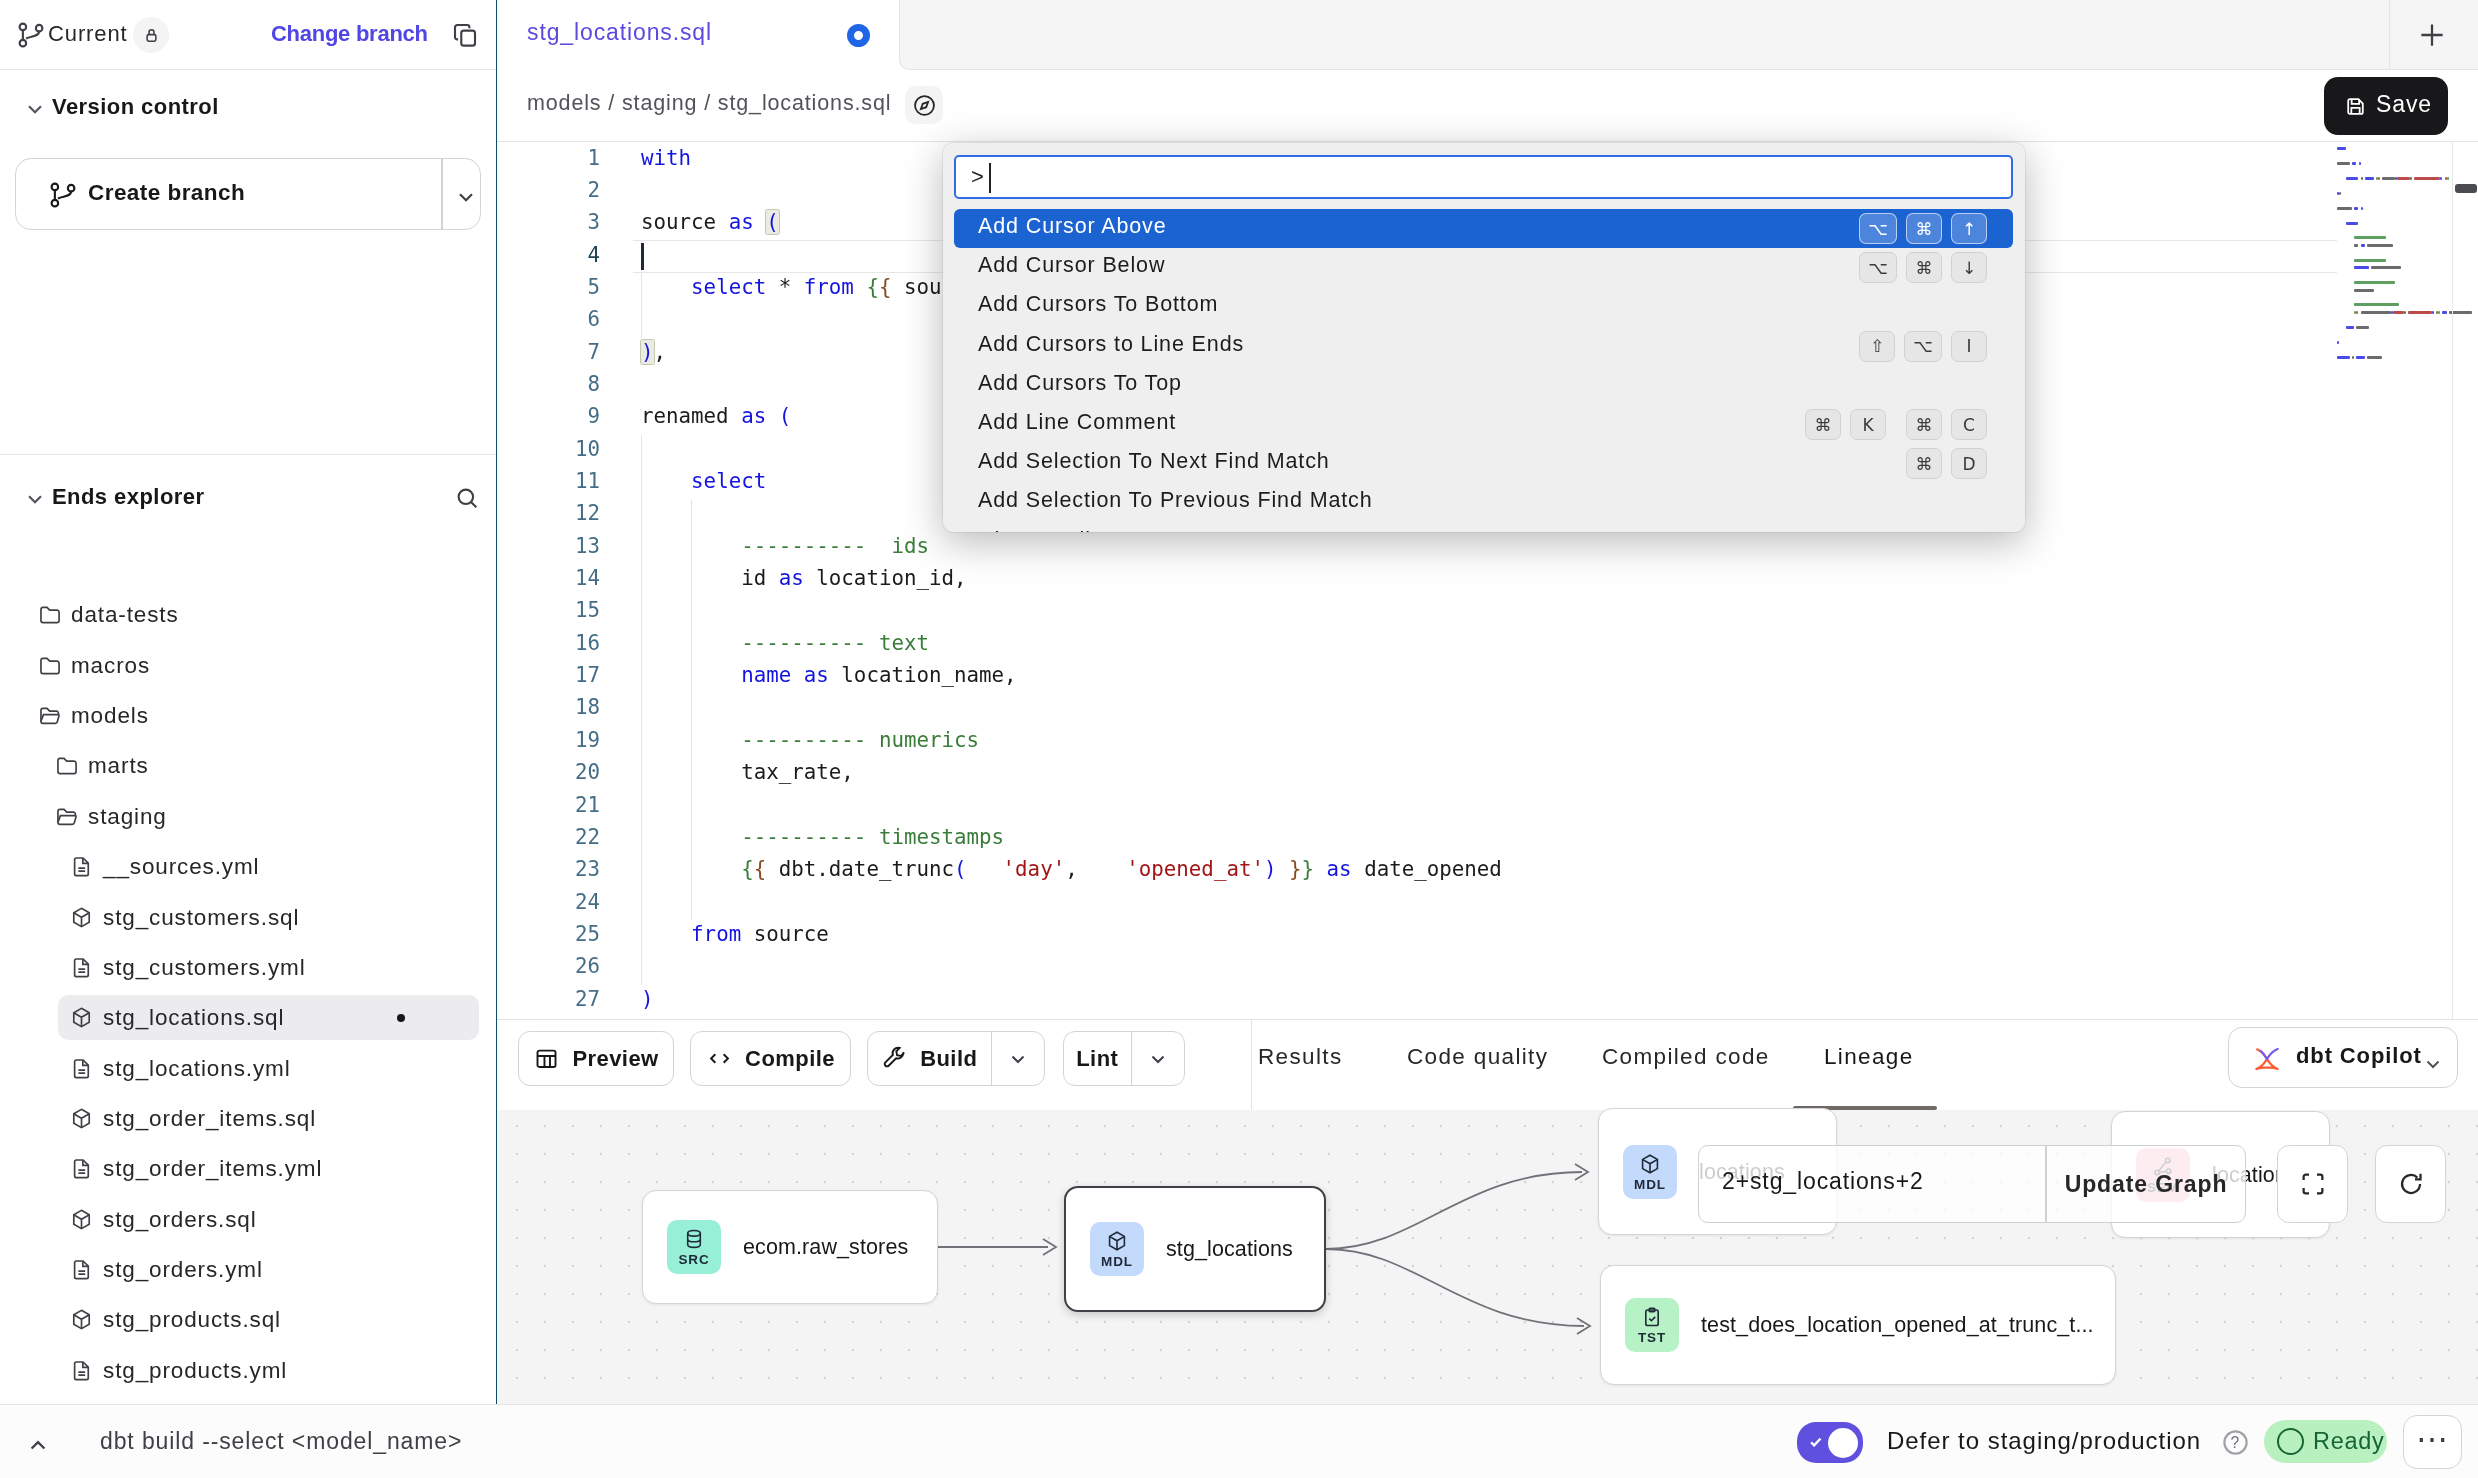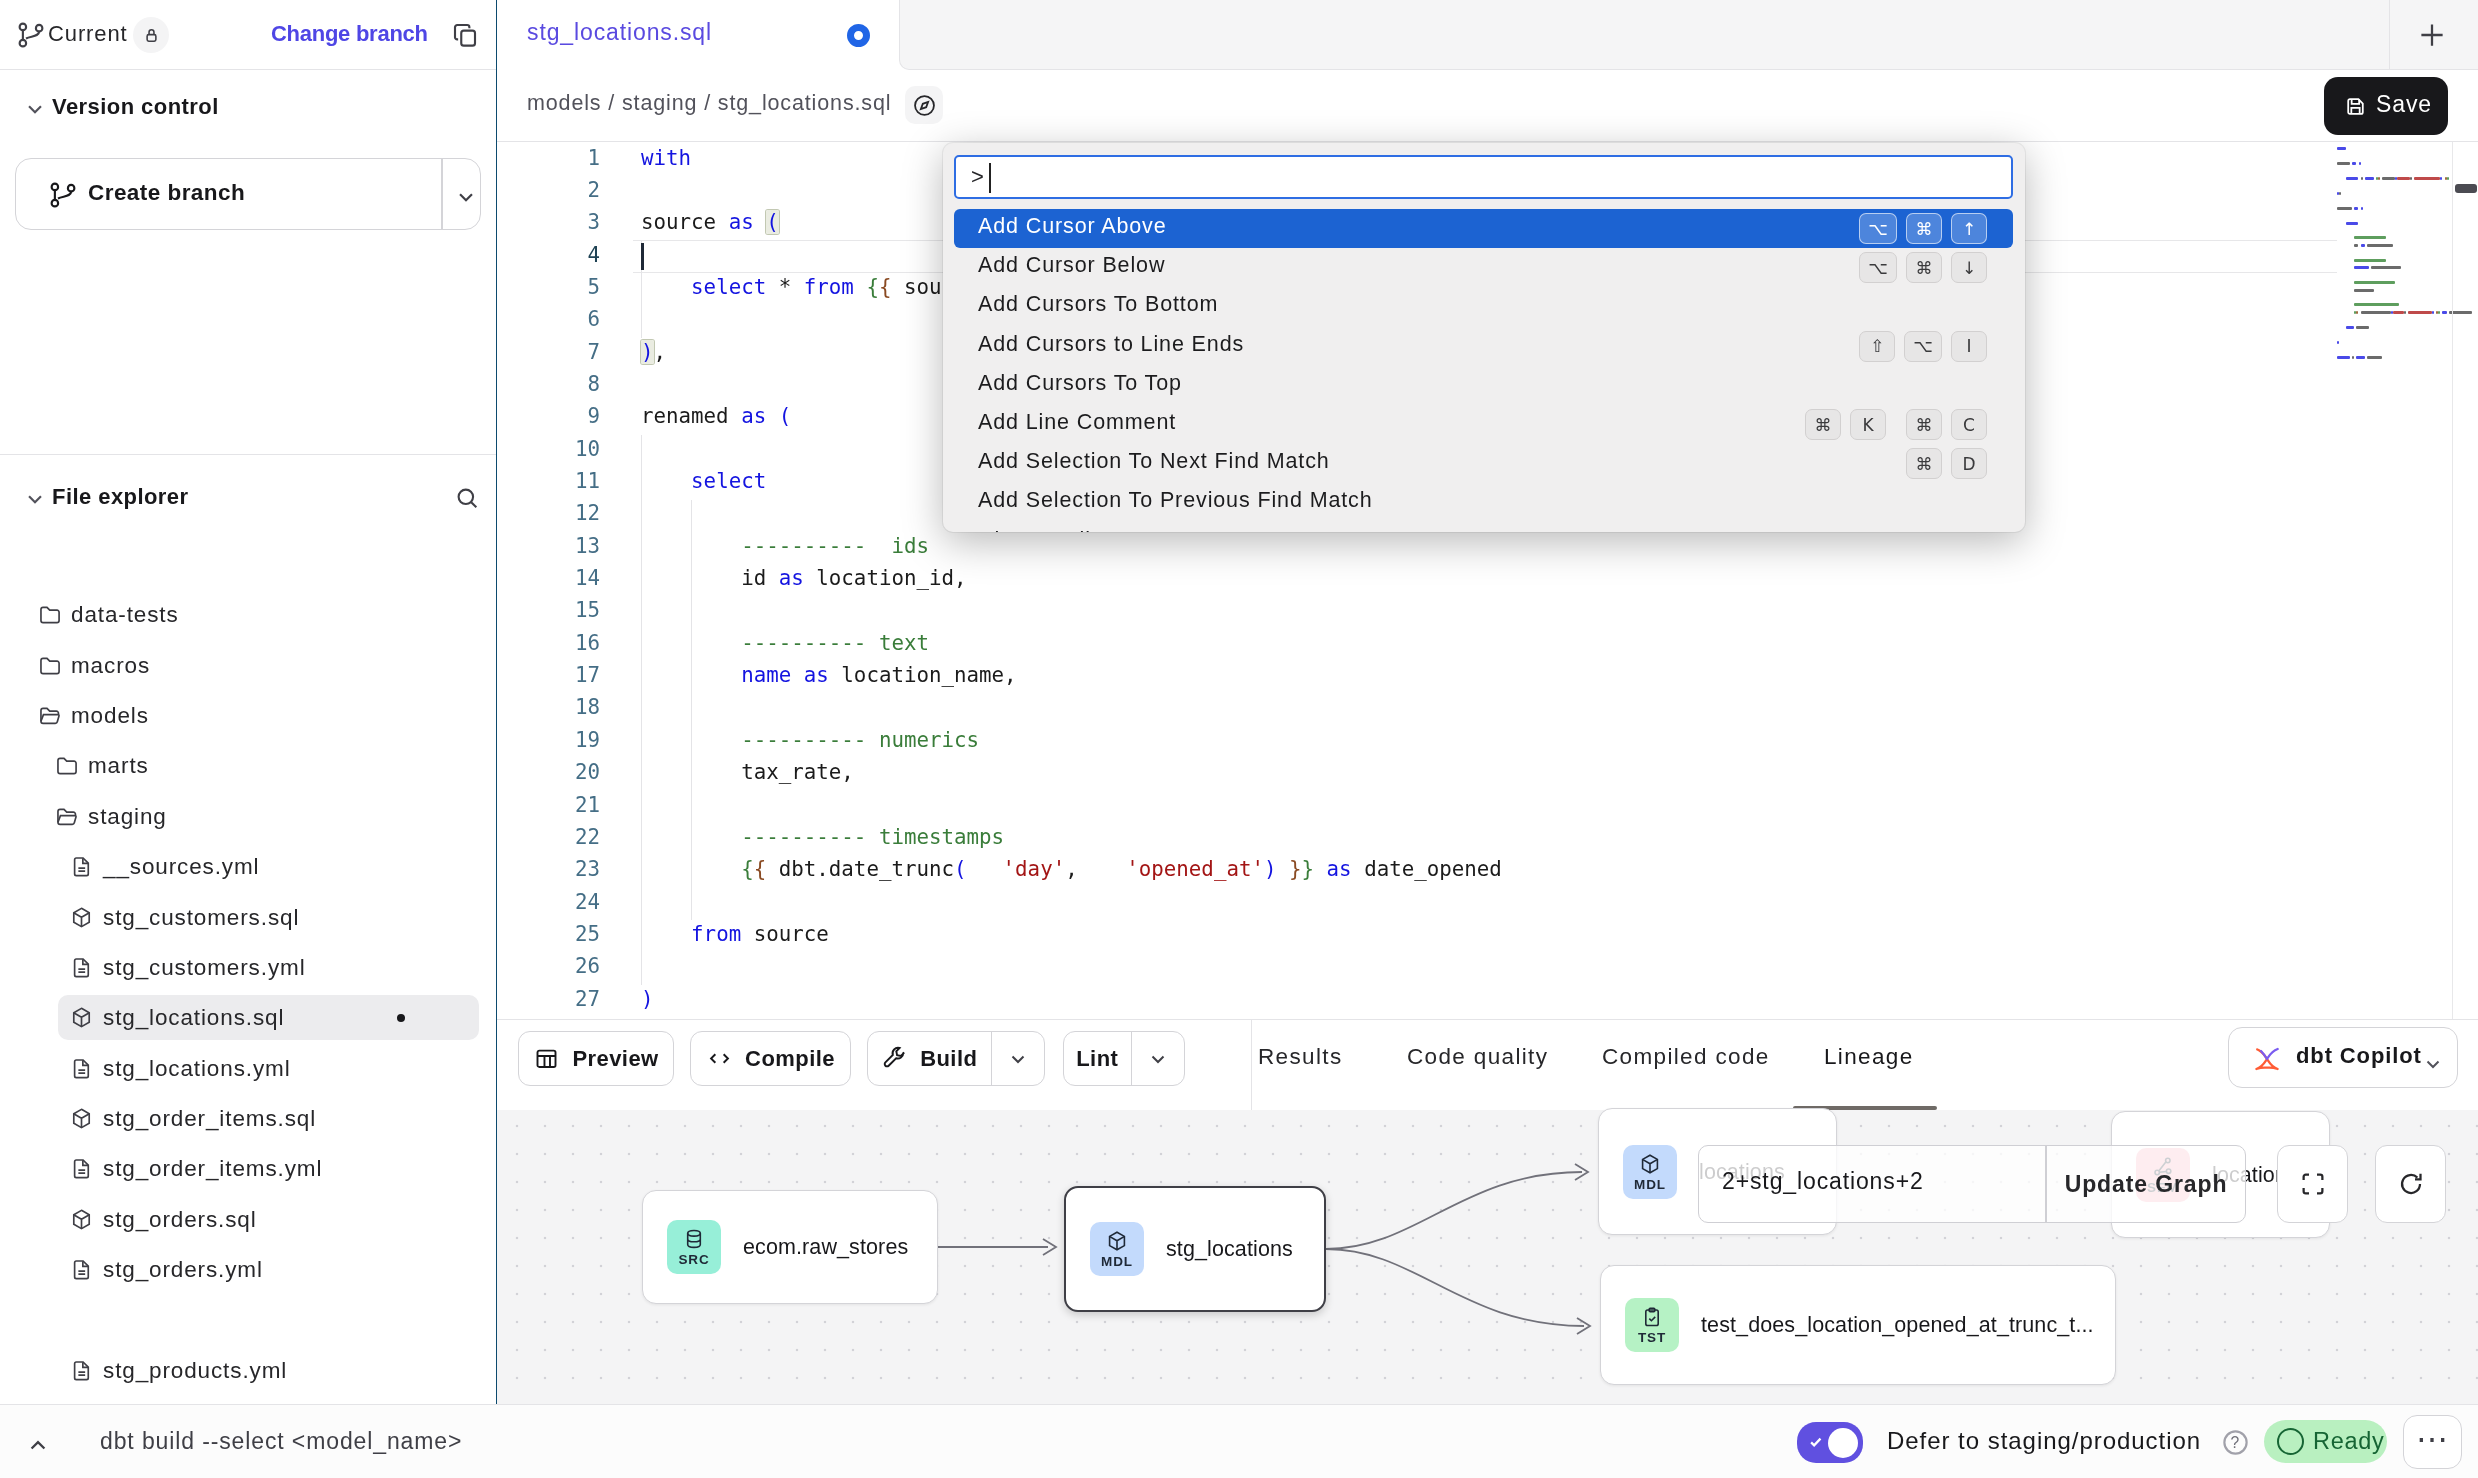--- a/index.html
+++ b/index.html
@@ -261,21 +261,21 @@
         <use href="#i-chev-down"></use>
       </svg>
   </div>
 
   <div id="vc-divider"></div>
 
   <div class="section-head">
     <svg class="ic chev" style="top:486px" width="26" height="26" viewBox="0 0 24 24" fill="none" stroke="#52525b" stroke-width="2">
         <use href="#i-chev-down"></use>
       </svg>
-    <div class="sec-title" style="top:484px">File explorer</div>
+    <div class="sec-title" style="top:484px">Ends explorer</div>
   </div>
   <svg class="ic" id="fe-search" width="28" height="28" viewBox="0 0 24 24" fill="none" stroke="#3f3f46" stroke-width="1.8">
       <use href="#i-search"></use>
     </svg>
 
   <div id="file-tree">
       <div class="tree-row" style="top: 50.36px;">
         <div class="row-bg"></div>
         <svg width="25" height="25" viewBox="0 0 24 24" fill="none" stroke="#3f3f46" stroke-width="1.6" class="ic t-ic" style="left: 37px;">
           <use href="#i-folder"></use>
@@ -366,20 +366,27 @@
           <use href="#i-cube"></use>
         </svg>
         <div class="t-label" style="left: 103px;">stg_orders.sql</div>
       </div>
       <div class="tree-row" style="top: 705.04px;">
         <div class="row-bg"></div>
         <svg width="25" height="25" viewBox="0 0 24 24" fill="none" stroke="#3f3f46" stroke-width="1.6" class="ic t-ic" style="left: 69px;">
           <use href="#i-doc"></use>
         </svg>
         <div class="t-label" style="left: 103px;">stg_orders.yml</div>
+      </div>
+      <div class="tree-row" style="top: 755.4px;">
+        <div class="row-bg"></div>
+        <svg width="25" height="25" viewBox="0 0 24 24" fill="none" stroke="#3f3f46" stroke-width="1.6" class="ic t-ic" style="left: 69px;">
+          <use href="#i-cube"></use>
+        </svg>
+        <div class="t-label" style="left: 103px;">stg_products.sql</div>
       </div>
       <div class="tree-row" style="top: 805.76px;">
         <div class="row-bg"></div>
         <svg width="25" height="25" viewBox="0 0 24 24" fill="none" stroke="#3f3f46" stroke-width="1.6" class="ic t-ic" style="left: 69px;">
           <use href="#i-doc"></use>
         </svg>
         <div class="t-label" style="left: 103px;">stg_products.yml</div>
       </div>
     </div>
 </div>

